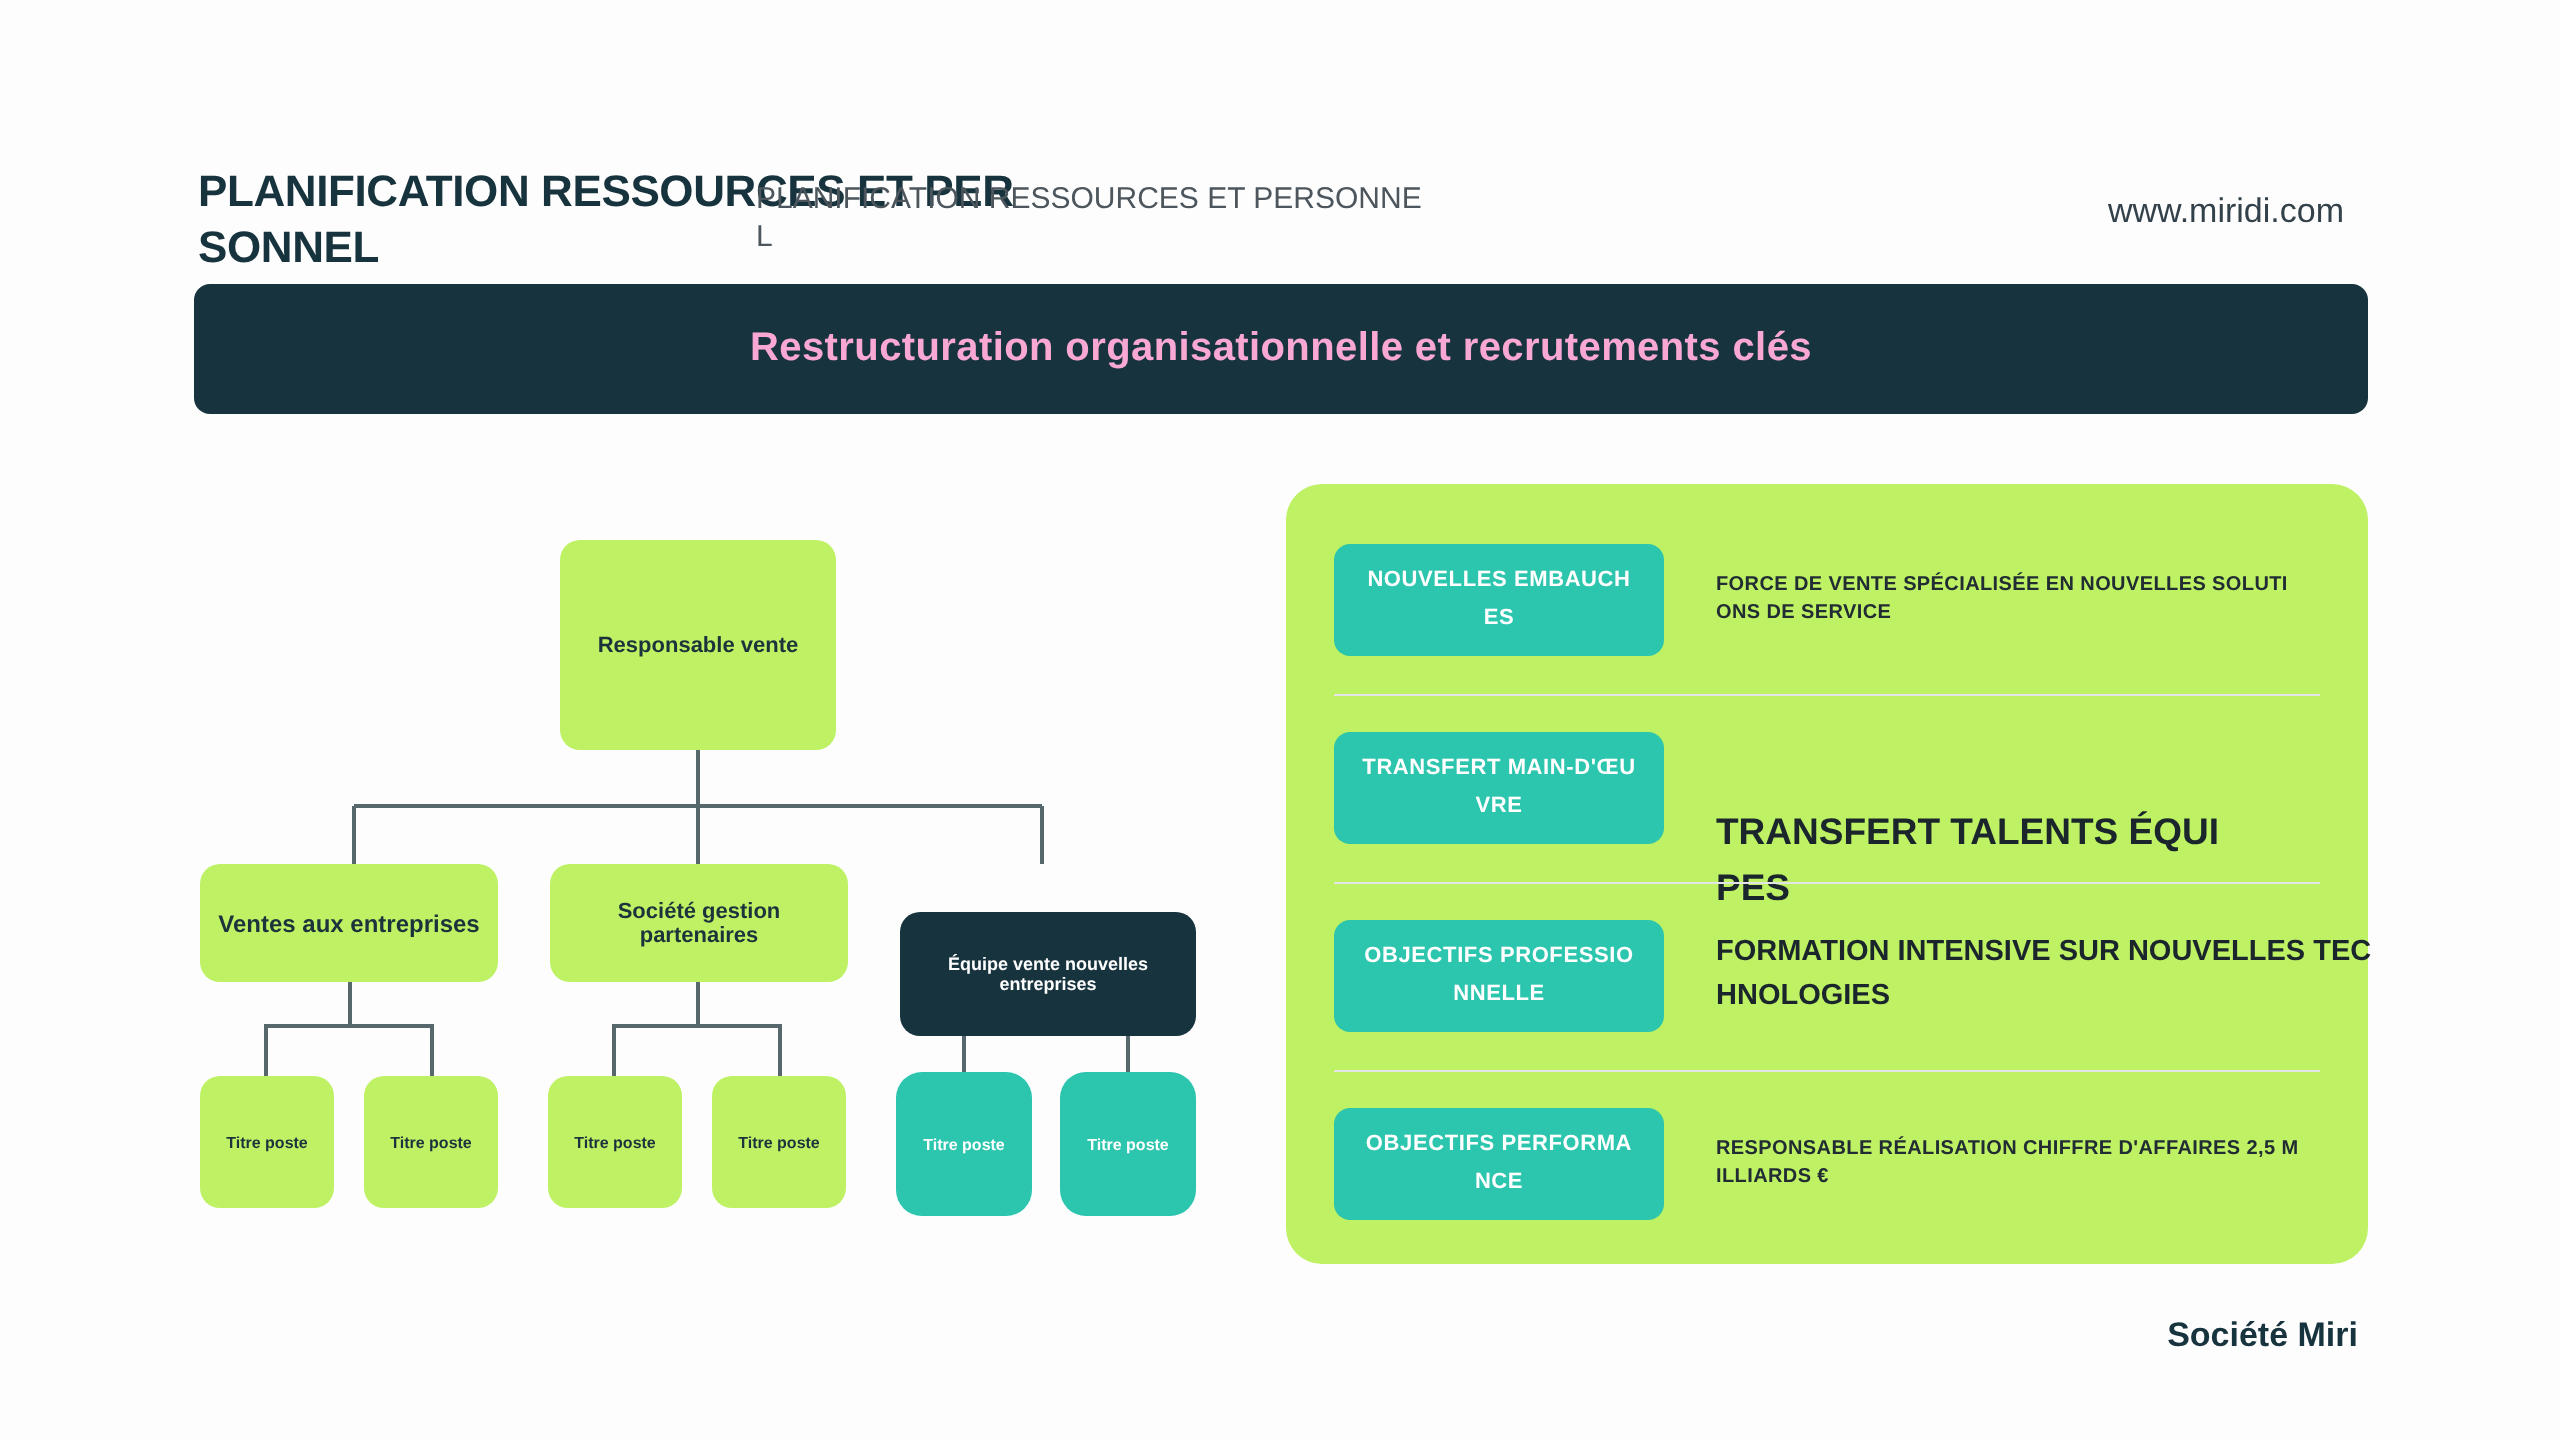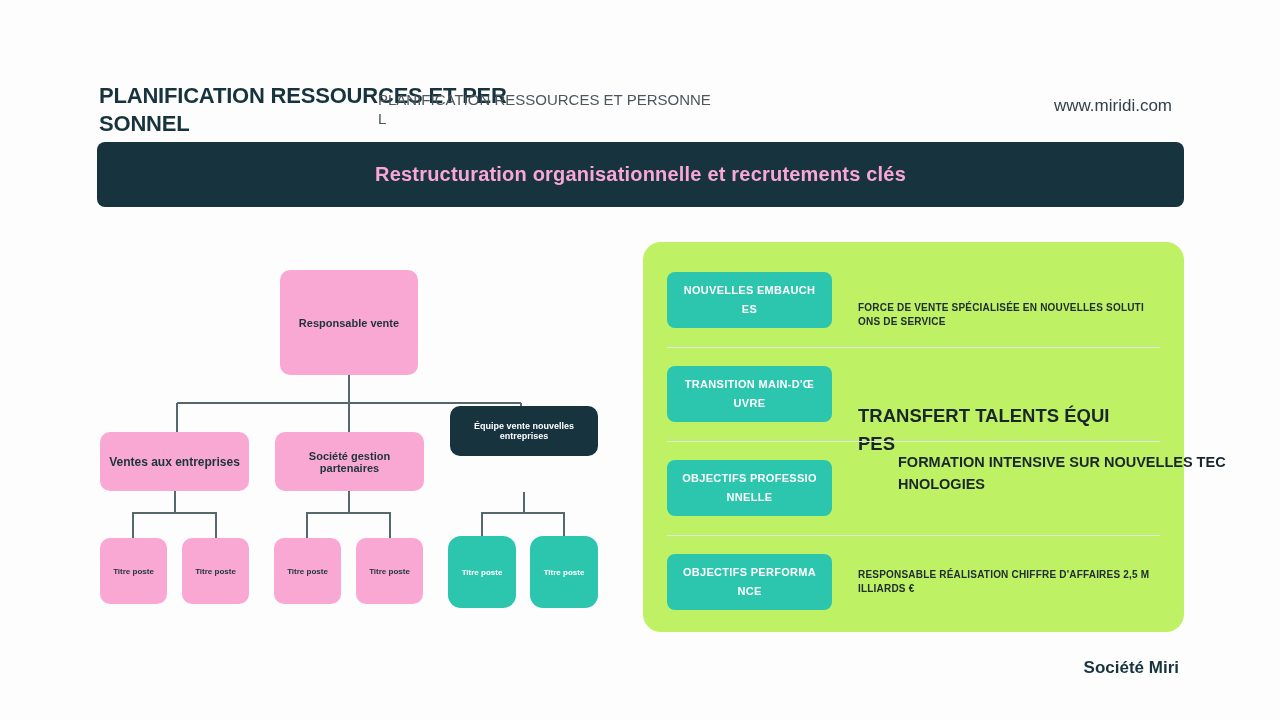--- a/index.html
+++ b/index.html
@@ -24,21 +24,21 @@
     font-size:17px;color:#33414a;margin-top:20px;
   }
   .banner{
     position:absolute;left:97px;top:142px;width:1087px;height:65px;
     background:#17333e;border-radius:8px;
     display:flex;align-items:center;justify-content:center;
   }
   .banner span{color:#f9a8d4;font-size:20px;font-weight:700;letter-spacing:0.2px;}
   
   .org-node{
-    position:absolute;background:#f9a8d4;border-radius:10px;
+    position:absolute;background:#bef264;border-radius:10px;
     display:flex;align-items:center;justify-content:center;text-align:center;
     font-weight:700;color:#1d333c;box-sizing:border-box;padding:4px 8px;
   }
   .org-node.dark{background:#17333e;color:#ffffff;}
   .org-node.teal{background:#2cc5ae;color:#ffffff;border-radius:13px;}
   .conn{position:absolute;background:#56686c;}
   
   .panel{
     position:absolute;left:643px;top:242px;width:541px;height:390px;
     background:#bef264;border-radius:18px;
@@ -94,39 +94,39 @@
 
 <div class="conn" style="left:523px;top:492px;width:2px;height:21px;"></div>
 <div class="conn" style="left:481px;top:512px;width:84px;height:2px;"></div>
 <div class="conn" style="left:481px;top:513px;width:2px;height:24px;"></div>
 <div class="conn" style="left:563px;top:513px;width:2px;height:24px;"></div>
 
 <div class="org-node" style="left:280px;top:270px;width:138px;height:105px;font-size:11px;">Responsable vente</div>
 
 <div class="org-node" style="left:100px;top:432px;width:149px;height:59px;font-size:12px;">Ventes aux entreprises</div>
 <div class="org-node" style="left:275px;top:432px;width:149px;height:59px;font-size:11px;">Société gestion partenaires</div>
-<div class="org-node dark" style="left:450px;top:406px;width:148px;height:50px;font-size:9px;">Équipe vente nouvelles entreprises</div>
+<div class="org-node dark" style="left:450px;top:456px;width:148px;height:62px;font-size:9px;">Équipe vente nouvelles entreprises</div>
 
 <div class="org-node" style="left:100px;top:538px;width:67px;height:66px;font-size:8px;">Titre poste</div>
 <div class="org-node" style="left:182px;top:538px;width:67px;height:66px;font-size:8px;">Titre poste</div>
 <div class="org-node" style="left:274px;top:538px;width:67px;height:66px;font-size:8px;">Titre poste</div>
 <div class="org-node" style="left:356px;top:538px;width:67px;height:66px;font-size:8px;">Titre poste</div>
 <div class="org-node teal" style="left:448px;top:536px;width:68px;height:72px;font-size:8px;">Titre poste</div>
 <div class="org-node teal" style="left:530px;top:536px;width:68px;height:72px;font-size:8px;">Titre poste</div>
 
 <div class="panel">
   <div class="tag" style="top:30px;">NOUVELLES EMBAUCHES</div>
-  <div class="desc desc-small" style="top:45px;">FORCE DE VENTE SPÉCIALISÉE EN NOUVELLES SOLUTIONS DE SERVICE</div>
+  <div class="desc desc-small" style="top:30px;">FORCE DE VENTE SPÉCIALISÉE EN NOUVELLES SOLUTIONS DE SERVICE</div>
   <div class="divider" style="top:105px;"></div>
 
-  <div class="tag" style="top:124px;">TRANSITION MAIN-D'ŒUVRE</div>
+  <div class="tag" style="top:124px;">TRANSFERT MAIN-D'ŒUVRE</div>
   <div class="desc desc-large" style="top:124px;margin-top:36px;">TRANSFERT TALENTS ÉQUIPES</div>
   <div class="divider" style="top:199px;"></div>
 
   <div class="tag" style="top:218px;">OBJECTIFS PROFESSIONNELLE</div>
-  <div class="desc desc-medium" style="top:204px;margin-left:40px;">FORMATION INTENSIVE SUR NOUVELLES TECHNOLOGIES</div>
+  <div class="desc desc-medium" style="top:218px;">FORMATION INTENSIVE SUR NOUVELLES TECHNOLOGIES</div>
   <div class="divider" style="top:293px;"></div>
 
   <div class="tag" style="top:312px;">OBJECTIFS PERFORMANCE</div>
   <div class="desc desc-small" style="top:312px;">RESPONSABLE RÉALISATION CHIFFRE D'AFFAIRES 2,5 MILLIARDS €</div>
 </div>
 
 <div class="company">Société Miri</div>
 
 </body></html>

